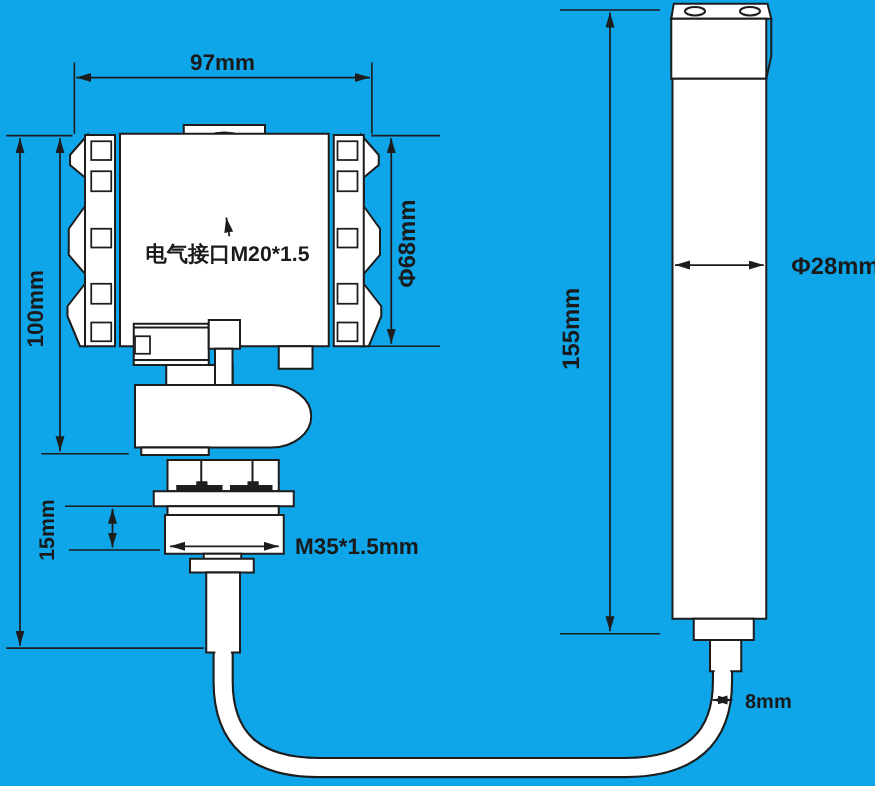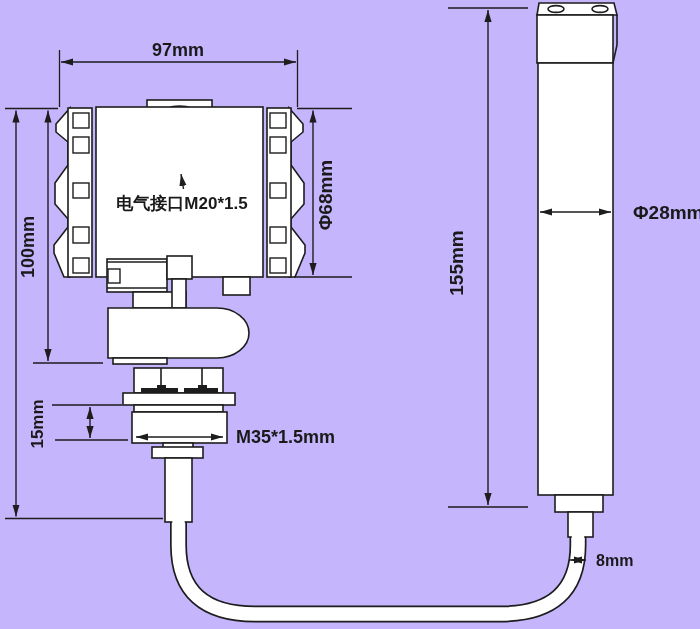--- a/index.html
+++ b/index.html
@@ -1,16 +1,16 @@
 <!DOCTYPE html>
 <html><head>
 <meta charset="utf-8">
 <style>
   html,body{margin:0;padding:0;background:#ffffff;width:700px;height:629px;overflow:hidden;}
-  .stage{position:relative;width:700px;height:629px;background:#c4b5fd;}
+  .stage{position:relative;width:700px;height:629px;background:#0ea5e9;}
   svg{display:block;}
   .ln{fill:none;stroke:#1d1d1d;stroke-width:1.6;}
   .fw{fill:#ffffff;stroke:#1d1d1d;stroke-width:1.6;}
   .fwt{fill:#ffffff;stroke:#1d1d1d;stroke-width:1.4;}
   .blk{fill:#1d1d1d;stroke:none;}
   .er{fill:#ffffff;stroke:none;}
   .dim{fill:none;stroke:#1d1d1d;stroke-width:1.4;}
   .ext{fill:none;stroke:#1d1d1d;stroke-width:1.3;}
   text.lbl{font-family:"Liberation Sans","DejaVu Sans",sans-serif;font-weight:600;fill:#1a1a1a;}
   .f16{font-size:16px;} .f17{font-size:17px;} .f18{font-size:18px;} .f19{font-size:19px;}

